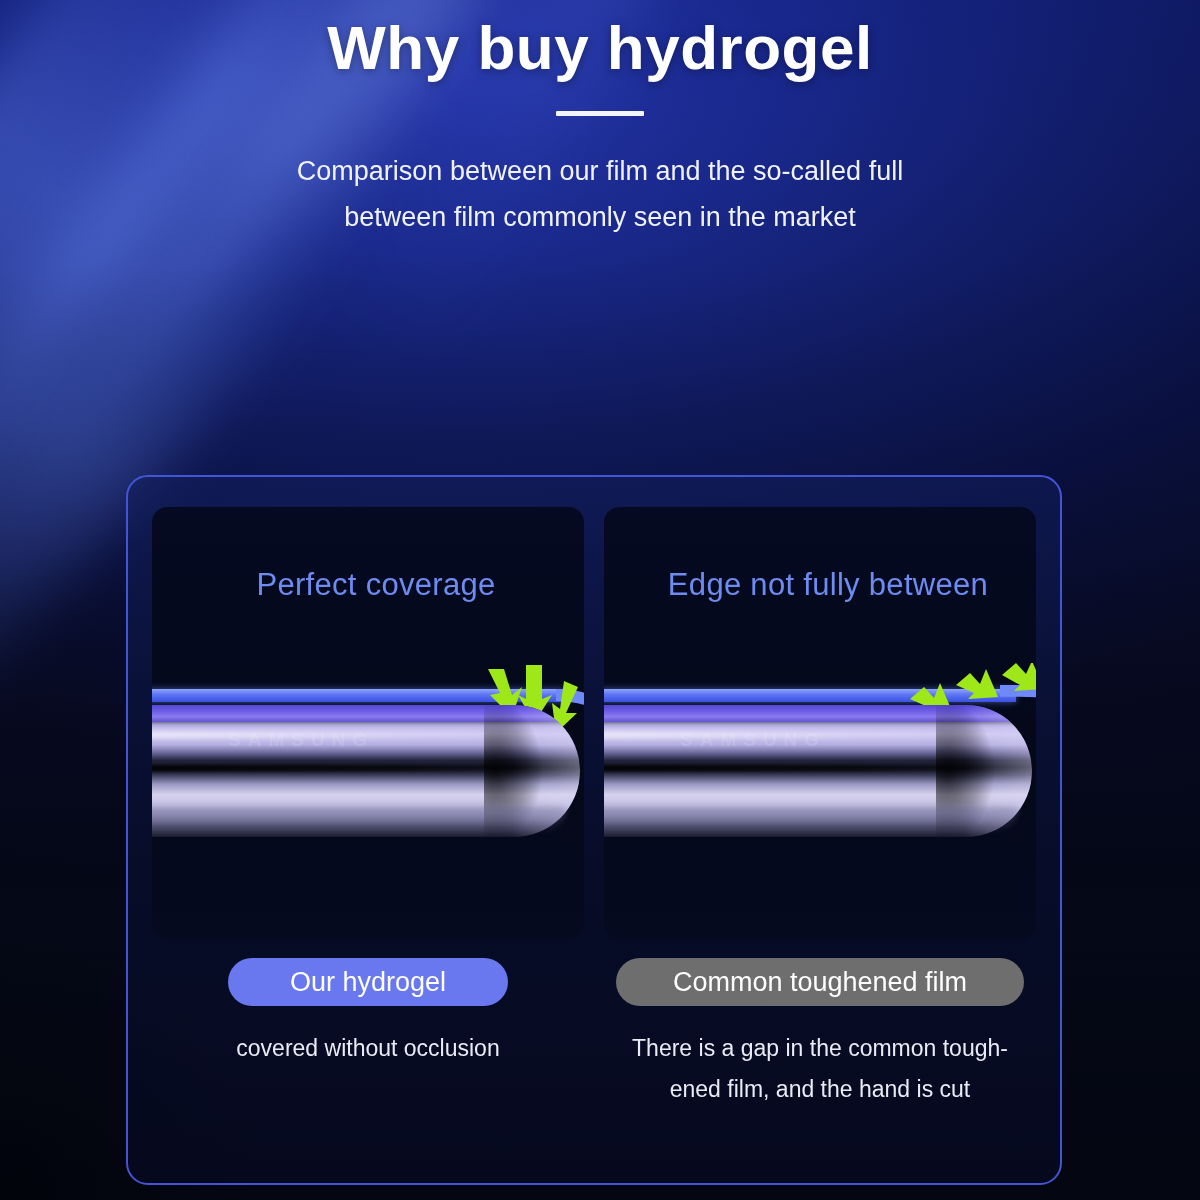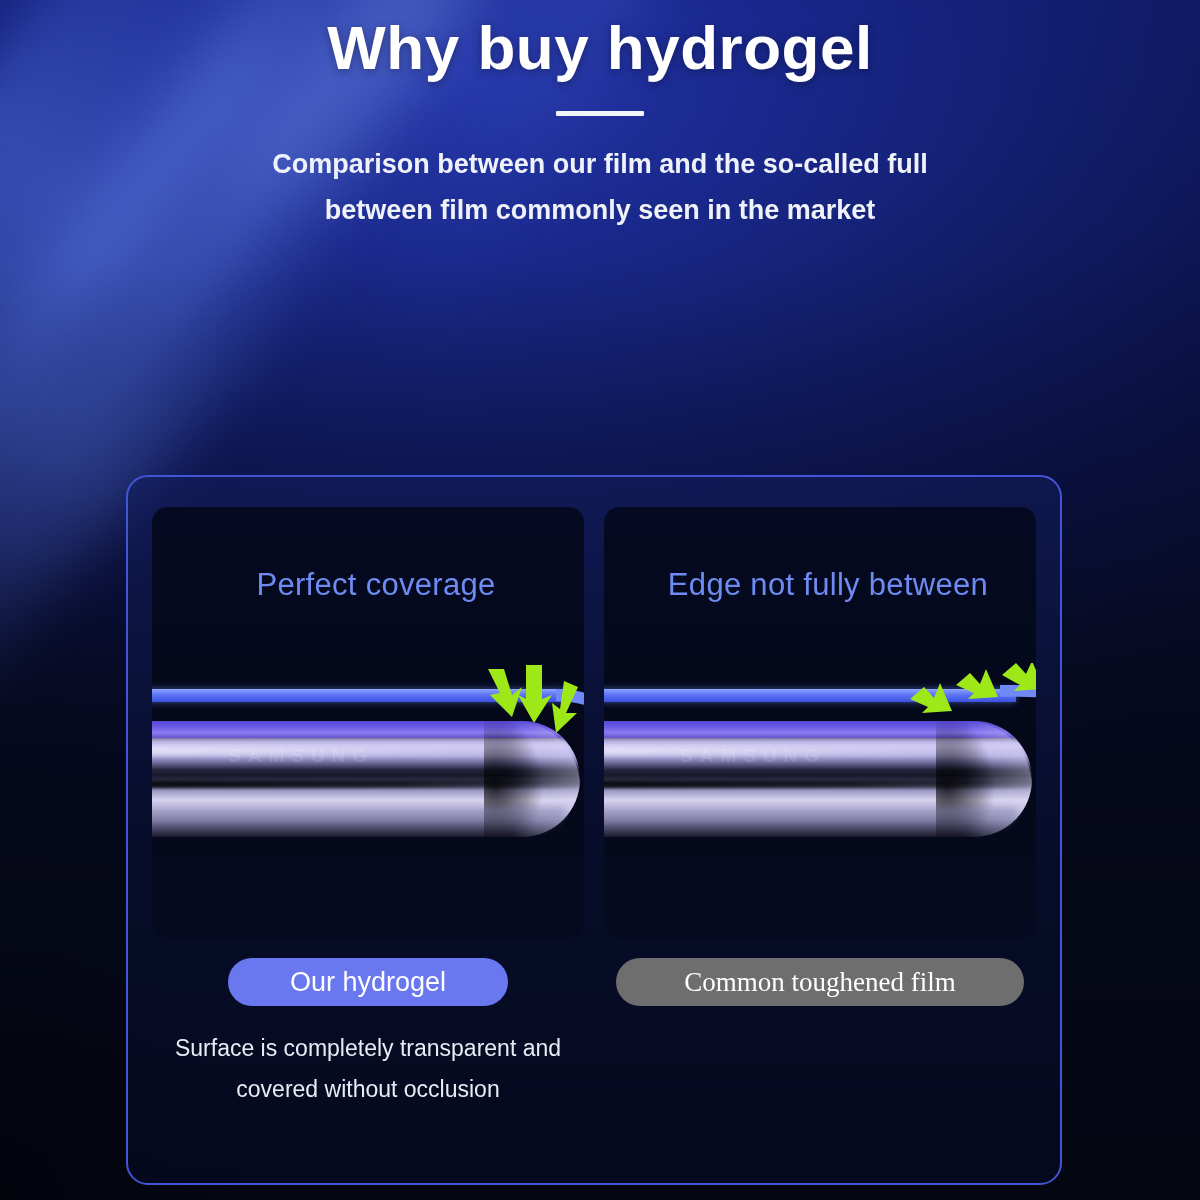--- a/index.html
+++ b/index.html
@@ -91,26 +91,26 @@
     letter-spacing: 0.5px;
     text-shadow: 0 2px 10px rgba(0,0,0,0.35);
   }
   .divider-line {
     width: 88px; height: 5px;
     margin: 28px auto 0;
     background: #f2f4fb;
     border-radius: 1px;
   }
   .subhead {
-    margin: 25px auto 0;
+    margin: 32px auto 0;
     width: 760px;
     font-size: 27px;
     line-height: 46px;
     color: #f0f2fa;
-    font-weight: bold;
+    font-weight: normal;
   }
 
   
   .compare-card {
     position: absolute;
     left: 126px; top: 475px;
     width: 936px; height: 710px;
     border: 2px solid #4255d6;
     border-radius: 22px;
     background: linear-gradient(to bottom, rgba(18,30,92,0.55), rgba(10,18,62,0.45) 55%, rgba(8,14,48,0.40));
@@ -206,21 +206,20 @@
         #23243c 42%,
         #17182a 47%,
         #3a3b58 53%,
         #9b99c4 60%,
         #d6d2ee 68%,
         #c3bfe2 76%,
         #8e8bb4 84%,
         #4b4a6a 92%,
         #1b1c2e 100%);
     overflow: hidden;
-    margin-top: 16px;
   }
   
   .phone-glass {
     position: absolute;
     left: 0; top: 0; width: 444px; height: 17px;
     border-radius: 0 40px 0 0;
     background: linear-gradient(to bottom, #5646d2 0%, #6f5ee6 38%, #8a7bf0 68%, #6454cc 100%);
     box-shadow: 0 1px 4px rgba(0,0,0,0.5);
   }
   
@@ -275,21 +274,20 @@
     color: #ffffff;
     padding: 0 34px;
   }
   .pill-ours {
     background: #6a78f0;
     min-width: 212px;
   }
   .pill-other {
     background: #6e6e6e;
     min-width: 340px;
-    font-family: Liberation Serif, serif;
   }
   .caption {
     margin-top: 22px;
     width: 420px;
     text-align: center;
     font-size: 23px;
     line-height: 41px;
     color: #e9ebf5;
   }
 </style>
@@ -347,21 +345,20 @@
               <div class="phone-cap"></div>
             </div>
           </div>
           <div class="phone-under"></div>
         </div>
       </div>
 
       <div class="pill pill-ours">Our hydrogel</div>
 
       <div class="caption">
-        <div>Surface is completely transparent and</div>
         <div>covered without occlusion</div>
       </div>
     </div>
 
     <div class="col">
       <div class="panel">
         <div class="panel-title">Edge not fully between</div>
 
         <div class="phone-wrap">
 
@@ -386,16 +383,20 @@
               <div class="phone-embos">SAMSUNG</div>
               <div class="phone-cap"></div>
             </div>
           </div>
           <div class="phone-under"></div>
         </div>
       </div>
 
       <div class="pill pill-other">Common toughened film</div>
 
+      <div class="caption">
+        <div>There is a gap in the common tough-</div>
+        <div>ened film, and the hand is cut</div>
+      </div>
     </div>
 
   </div>
 </div>
 
 </body></html>

